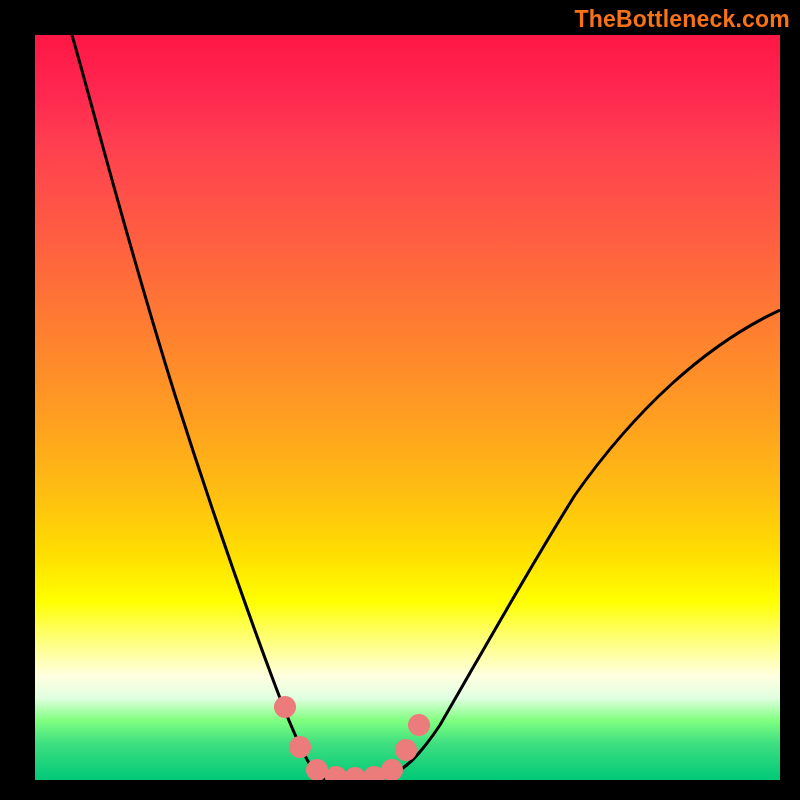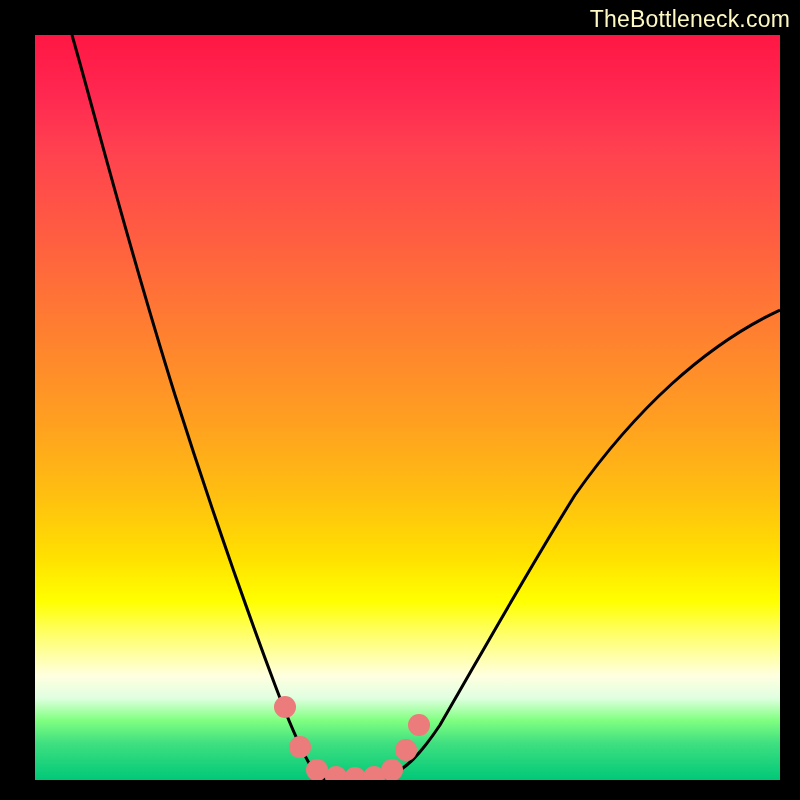--- a/index.html
+++ b/index.html
@@ -33,23 +33,23 @@
       #e0ffe0 89%,
       #80ff80 92%,
       #40e080 95%,
       #00c878 100%
     );
   }
   .watermark {
     position: absolute;
     top: 6px;
     right: 10px;
-    color: #fef9c3;
+    color: #f97316;
     font-size: 23px;
-    font-weight: 400;
+    font-weight: 700;
     z-index: 10;
     letter-spacing: 0.2px;
   }
   svg.curves {
     position: absolute;
     left: 35px;
     top: 35px;
     width: 745px;
     height: 745px;
     z-index: 5;

